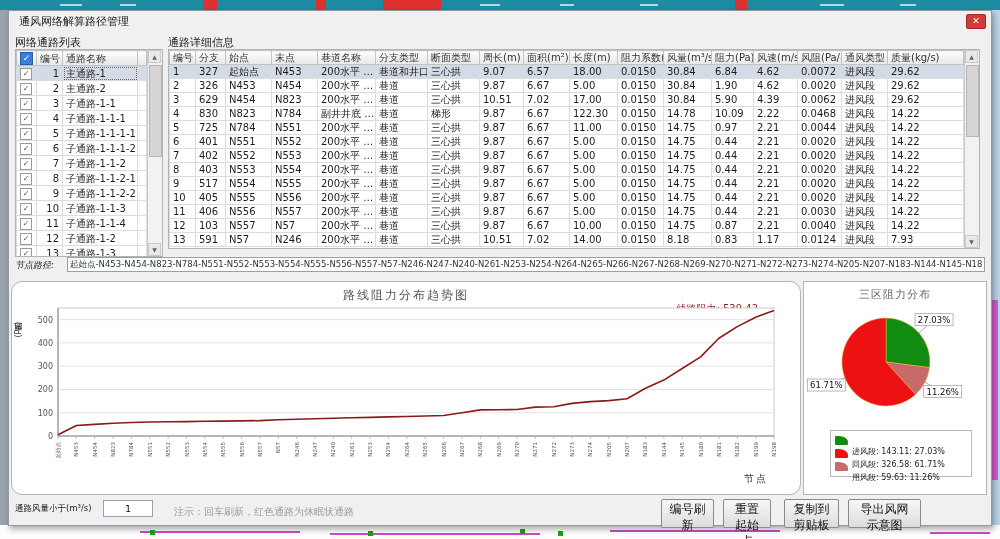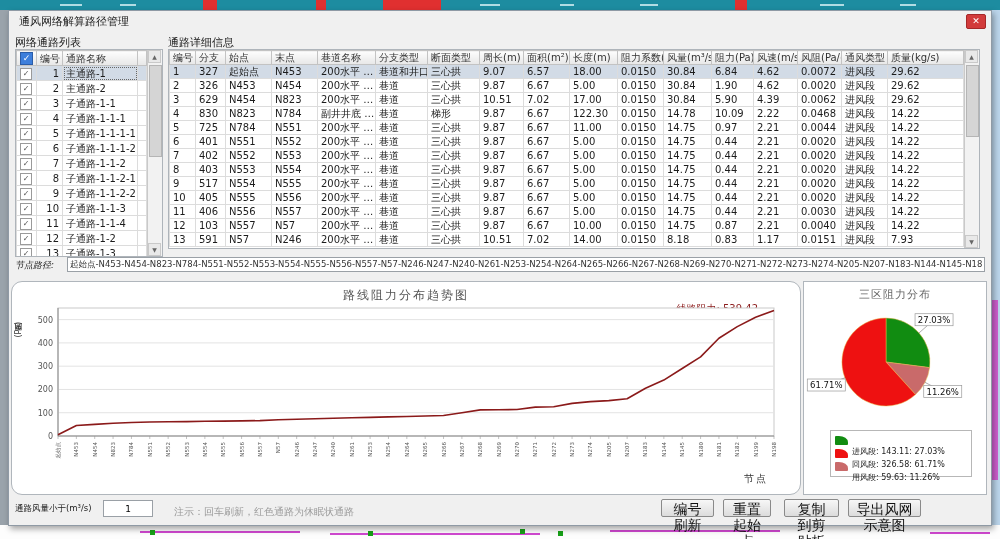--- a/index.html
+++ b/index.html
@@ -57,22 +57,22 @@
   #pieLegend{position:absolute;left:26px;top:148px;width:132px;border:1px solid #b7b7b7;background:#fff;padding:3px 4px;}
   .lg-row{display:flex;align-items:center;height:13px;}
   .lg-ic{width:13px;height:9px;margin-right:4px;border-radius:1px 70% 1px 1px;}
   .lg-tx{font-size:8px;color:#222;white-space:nowrap;margin-top:21px;}
   
   #bottombar{position:absolute;left:0;top:486px;width:100%;height:26px;}
   #filterLabel{position:absolute;left:6px;top:6px;font-size:8.5px;color:#222;}
   #filterInput{position:absolute;left:94px;top:3px;width:44px;height:13px;border:1px solid #9aa0a6;
     font-size:9px;text-align:center;background:#fff;font-family:"DejaVu Sans",sans-serif;}
   #hint{position:absolute;left:152px;top:8px;font-size:10px;color:#9a9a9a;margin-left:13px;}
-  .fbtn{position:absolute;top:2px;height:18px;background:linear-gradient(#f7f7f7,#dcdcdc);
-    border:1px solid #8a8a8a;border-radius:2px;font-size:14px;color:#111;text-align:center;
+  .fbtn{position:absolute;top:2px;height:29px;background:linear-gradient(#f7f7f7,#dcdcdc);
+    border:1px solid #8a8a8a;border-radius:2px;font-size:12px;color:#111;text-align:center;
     line-height:16px;font-family:"DejaVu Sans",sans-serif;box-sizing:border-box;cursor:pointer;}
   svg{position:absolute;left:0;}
 </style>
 </head>
 <body>
 
 <div id="backdrop">
   <div class="bg-top">
     <span class="red" style="left:203px;width:14px"></span>
     <span class="red" style="left:316px;width:10px"></span>
@@ -493,21 +493,21 @@
             <td>200水平 …</td>
             <td>巷道</td>
             <td>三心拱</td>
             <td>10.51</td>
             <td>7.02</td>
             <td>14.00</td>
             <td>0.0150</td>
             <td>8.18</td>
             <td>0.83</td>
             <td>1.17</td>
-            <td>0.0151</td>
+            <td>0.0124</td>
             <td>进风段</td>
             <td>7.93</td>
           </tr>
         </tbody>
     </table>
     <div class="vscroll">
       <span class="ar" style="top:0">▲</span>
       <span class="ar" style="bottom:0">▼</span>
       <span class="thumb" style="top:15px;height:70px"></span>
     </div>

